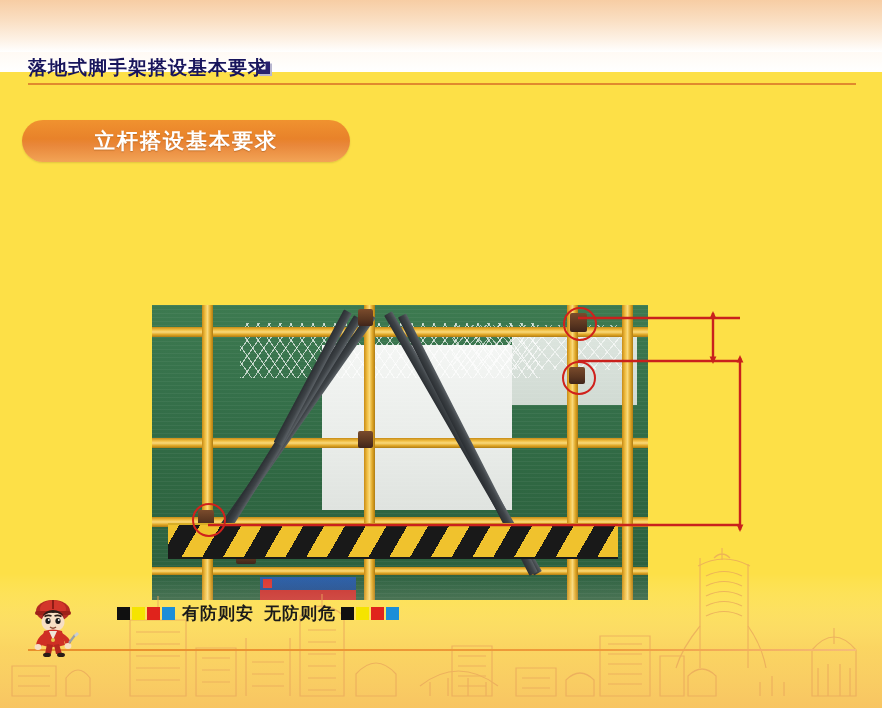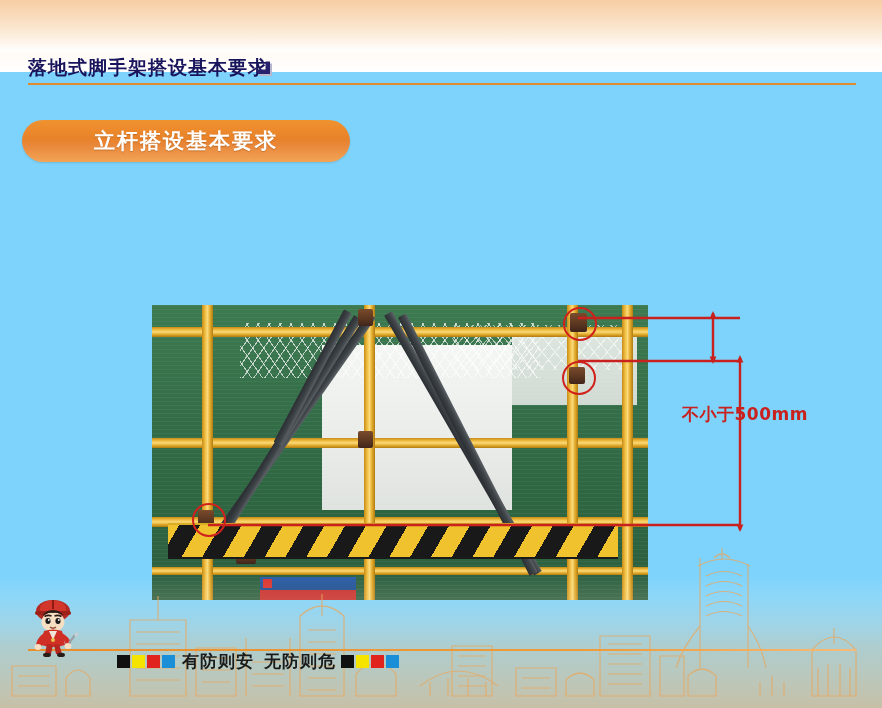--- a/index.html
+++ b/index.html
@@ -2,21 +2,21 @@
 <html><head>
 <meta charset="utf-8">
 <style>
   html,body{margin:0;padding:0;}
   body{
     width:882px;height:708px;
     font-family:"Liberation Sans","DejaVu Sans",sans-serif;
     background:#ffffff;
     overflow:hidden;
   }
-  #page{position:relative;width:882px;height:708px;background:#7dd3fc;overflow:hidden;}
+  #page{position:relative;width:882px;height:708px;background:#fde047;overflow:hidden;}
 
   
   .top-gradient{
     position:absolute;left:0;top:0;width:882px;height:52px;
     background:linear-gradient(to bottom,#f7cda4 0%,#fadfc3 40%,#fdf1e4 75%,#ffffff 100%);
   }
   
   .top-gradient2{
     position:absolute;left:0;top:52px;width:882px;height:20px;
     background:linear-gradient(to bottom,#fffaf4 0%,#ffffff 100%);
@@ -138,21 +138,21 @@
   .lbl-top{left:717px;top:307px;}
   .lbl-bottom{left:682px;top:403px;}
 
   
   .skyline{position:absolute;left:0;bottom:0;width:882px;height:190px;}
   .footer-rule{
     position:absolute;left:28px;top:649px;width:828px;height:2px;
     background:linear-gradient(to right,#e98f2c 0%,#ef9c3c 70%,#f6bb78 100%);
   }
   .footer-slogan{
-    position:absolute;left:117px;top:650px;height:22px;
+    position:absolute;left:117px;top:602px;height:22px;
     display:flex;align-items:center;gap:0px;
   }
   .sq{width:13px;height:13px;display:inline-block;margin-right:2px;}
   .slogan-text{
     font-size:17px;font-weight:bold;color:#1a1a1a;letter-spacing:1px;
     font-family:"DejaVu Sans","Liberation Sans",sans-serif;
     margin:0 5px;white-space:nowrap;
   }
   .mascot{position:absolute;left:22px;top:597px;width:62px;height:60px;}
 </style>
@@ -239,21 +239,20 @@
     </g>
     <g fill="#c9211d">
 
       <polygon points="713,311 709.6,318.5 716.4,318.5"></polygon>
       <polygon points="713,364 709.6,356.5 716.4,356.5"></polygon>
 
       <polygon points="740,355 736.6,362.5 743.4,362.5"></polygon>
       <polygon points="740,532 736.6,524.5 743.4,524.5"></polygon>
     </g>
   </svg>
-  <div class="annot-label lbl-bottom">不小于500mm</div>
 
   <svg class="skyline" viewBox="0 0 882 190" preserveAspectRatio="none">
     <defs>
       <linearGradient id="skyfade" x1="0" y1="0" x2="0" y2="1">
         <stop offset="0%" stop-color="#ffffff" stop-opacity="0"></stop>
         <stop offset="55%" stop-color="#f7c489" stop-opacity="0.40"></stop>
         <stop offset="100%" stop-color="#f4b472" stop-opacity="0.62"></stop>
       </linearGradient>
       <linearGradient id="bldg" x1="0" y1="0" x2="0" y2="1">
         <stop offset="0%" stop-color="#e9a košík" stop-opacity="0"></stop>

